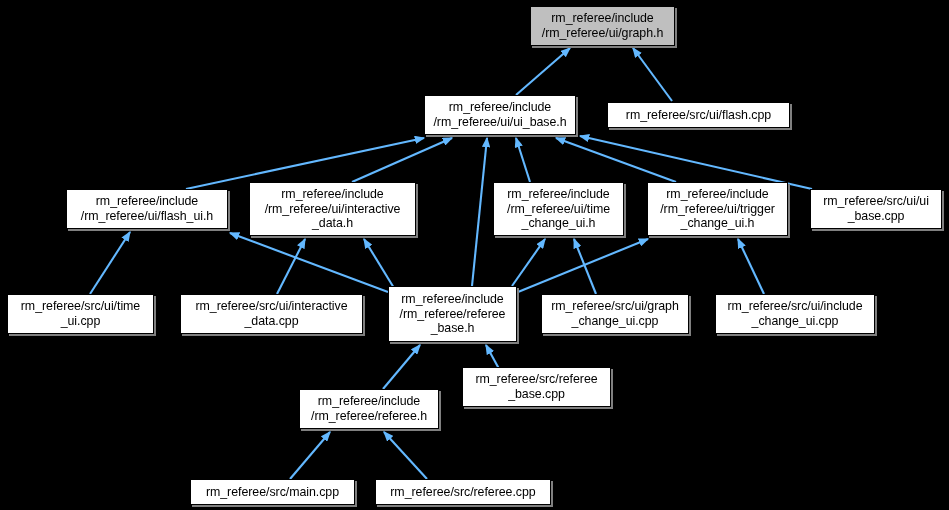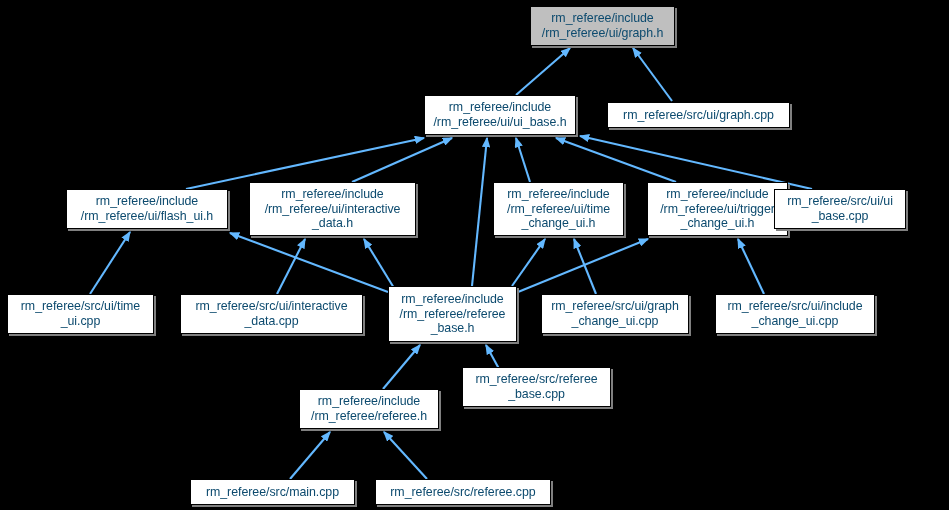--- a/index.html
+++ b/index.html
@@ -19,21 +19,21 @@
     position: absolute;
     left: 0; top: 0;
     width: 949px;
     height: 510px;
   }
   .gnode {
     position: absolute;
     box-sizing: border-box;
     border: 1px solid #000000;
     background: #ffffff;
-    color: #0c4a6e;
+    color: #000000;
     font-size: 12.4px;
     line-height: 14.6px;
     text-align: center;
     display: flex;
     align-items: center;
     justify-content: center;
     white-space: pre-line;
     box-shadow: 2px 2px 0 0 #808080;
     letter-spacing: -0.05px;
   }
@@ -76,33 +76,33 @@
       <line x1="383" y1="389" x2="420" y2="345" stroke="#63b8ff" stroke-width="2.1" marker-end="url(#arrowhead)"></line>
       <line x1="510" y1="389" x2="486" y2="345" stroke="#63b8ff" stroke-width="2.1" marker-end="url(#arrowhead)"></line>
       <line x1="290" y1="479" x2="330" y2="432" stroke="#63b8ff" stroke-width="2.1" marker-end="url(#arrowhead)"></line>
       <line x1="427" y1="479" x2="384" y2="432" stroke="#63b8ff" stroke-width="2.1" marker-end="url(#arrowhead)"></line>
     </svg>
   <div id="nodes-layer">
       <div class="gnode root" style="left: 530px; top: 6px; width: 145px; height: 40px;"><span class="nlabel">rm_referee/include
 /rm_referee/ui/graph.h</span></div>
       <div class="gnode" style="left: 424px; top: 95px; width: 152px; height: 40px;"><span class="nlabel">rm_referee/include
 /rm_referee/ui/ui_base.h</span></div>
-      <div class="gnode" style="left: 607px; top: 102px; width: 183px; height: 26px;"><span class="nlabel">rm_referee/src/ui/graph.cpp</span></div>
+      <div class="gnode" style="left: 607px; top: 102px; width: 183px; height: 26px;"><span class="nlabel">rm_referee/src/ui/flash.cpp</span></div>
       <div class="gnode" style="left: 66px; top: 189px; width: 162px; height: 40px;"><span class="nlabel">rm_referee/include
 /rm_referee/ui/flash_ui.h</span></div>
       <div class="gnode" style="left: 249px; top: 182px; width: 167px; height: 54px;"><span class="nlabel">rm_referee/include
 /rm_referee/ui/interactive
 _data.h</span></div>
       <div class="gnode" style="left: 493px; top: 182px; width: 131px; height: 54px;"><span class="nlabel">rm_referee/include
 /rm_referee/ui/time
 _change_ui.h</span></div>
       <div class="gnode" style="left: 647px; top: 182px; width: 141px; height: 54px;"><span class="nlabel">rm_referee/include
 /rm_referee/ui/trigger
 _change_ui.h</span></div>
-      <div class="gnode" style="left: 774px; top: 189px; width: 132px; height: 40px;"><span class="nlabel">rm_referee/src/ui/ui
+      <div class="gnode" style="left: 810px; top: 189px; width: 132px; height: 40px;"><span class="nlabel">rm_referee/src/ui/ui
 _base.cpp</span></div>
       <div class="gnode" style="left: 7px; top: 294px; width: 147px; height: 40px;"><span class="nlabel">rm_referee/src/ui/time
 _ui.cpp</span></div>
       <div class="gnode" style="left: 180px; top: 294px; width: 183px; height: 40px;"><span class="nlabel">rm_referee/src/ui/interactive
 _data.cpp</span></div>
       <div class="gnode" style="left: 388px; top: 286px; width: 129px; height: 56px;"><span class="nlabel">rm_referee/include
 /rm_referee/referee
 _base.h</span></div>
       <div class="gnode" style="left: 541px; top: 294px; width: 148px; height: 40px;"><span class="nlabel">rm_referee/src/ui/graph
 _change_ui.cpp</span></div>

